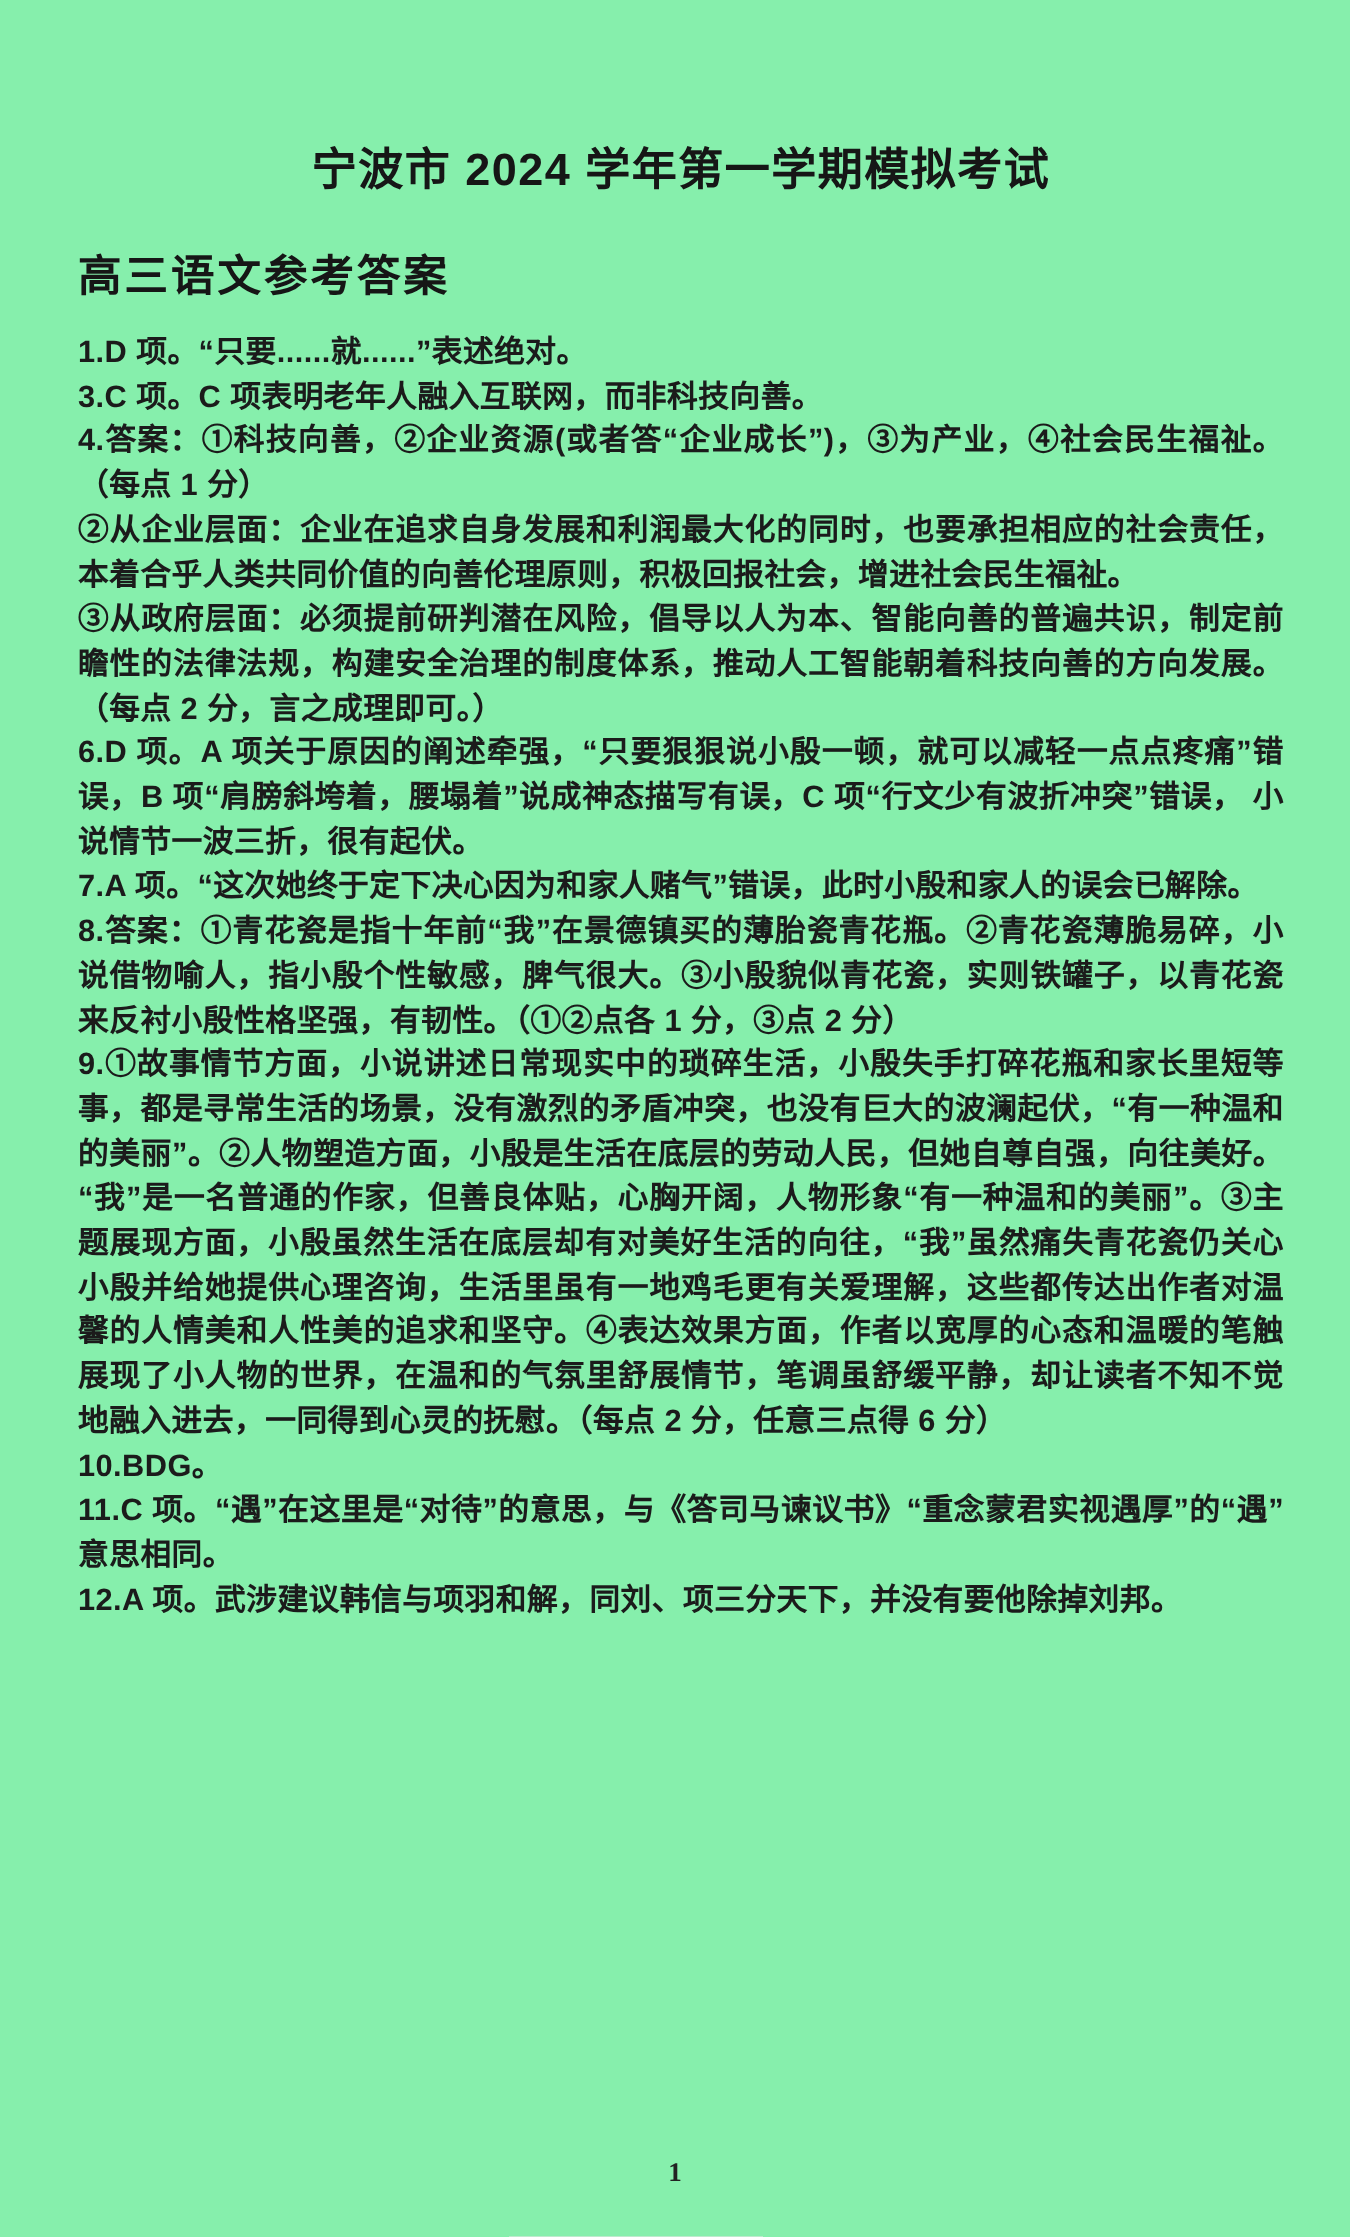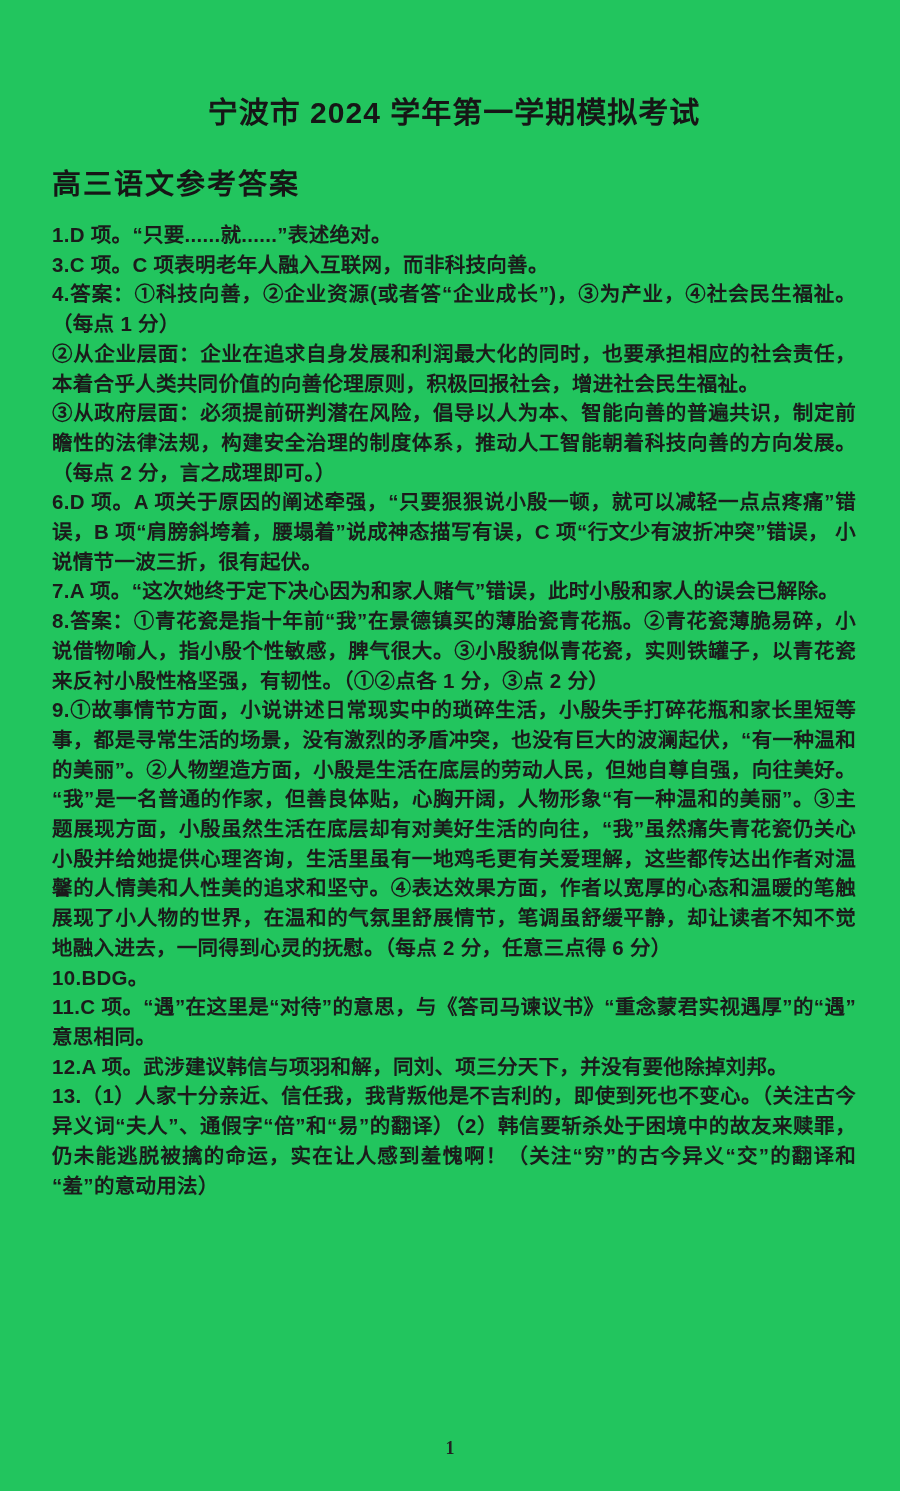--- a/index.html
+++ b/index.html
@@ -6,21 +6,21 @@
     margin: 0;
     padding: 0;
     background: #e8e8e8;
     font-family: "Liberation Sans", sans-serif;
   }
   .page {
     position: relative;
     width: 900px;
     height: 1491px;
     margin: 0 auto;
-    background: #22c55e;
+    background: #86efac;
     color: #1b1b1b;
     overflow: hidden;
     box-sizing: border-box;
     padding: 88px 44px 0 52px;
   }
   .title {
     margin: 0;
     text-align: center;
     font-size: 30px;
     font-weight: 700;
@@ -70,16 +70,15 @@
       <p>4.答案：①科技向善，②企业资源(或者答“企业成长”)，③为产业，④社会民生福祉。（每点 1 分）</p>
       <p>②从企业层面：企业在追求自身发展和利润最大化的同时，也要承担相应的社会责任，本着合乎人类共同价值的向善伦理原则，积极回报社会，增进社会民生福祉。</p>
       <p>③从政府层面：必须提前研判潜在风险，倡导以人为本、智能向善的普遍共识，制定前瞻性的法律法规，构建安全治理的制度体系，推动人工智能朝着科技向善的方向发展。（每点 2 分，言之成理即可。）</p>
       <p>6.D 项。A 项关于原因的阐述牵强，“只要狠狠说小殷一顿，就可以减轻一点点疼痛”错误，B 项“肩膀斜垮着，腰塌着”说成神态描写有误，C 项“行文少有波折冲突”错误， 小说情节一波三折，很有起伏。</p>
       <p>7.A 项。“这次她终于定下决心因为和家人赌气”错误，此时小殷和家人的误会已解除。</p>
       <p>8.答案：①青花瓷是指十年前“我”在景德镇买的薄胎瓷青花瓶。②青花瓷薄脆易碎，小说借物喻人，指小殷个性敏感，脾气很大。③小殷貌似青花瓷，实则铁罐子，以青花瓷来反衬小殷性格坚强，有韧性。（①②点各 1 分，③点 2 分）</p>
       <p>9.①故事情节方面，小说讲述日常现实中的琐碎生活，小殷失手打碎花瓶和家长里短等事，都是寻常生活的场景，没有激烈的矛盾冲突，也没有巨大的波澜起伏，“有一种温和的美丽”。②人物塑造方面，小殷是生活在底层的劳动人民，但她自尊自强，向往美好。“我”是一名普通的作家，但善良体贴，心胸开阔，人物形象“有一种温和的美丽”。③主题展现方面，小殷虽然生活在底层却有对美好生活的向往，“我”虽然痛失青花瓷仍关心小殷并给她提供心理咨询，生活里虽有一地鸡毛更有关爱理解，这些都传达出作者对温馨的人情美和人性美的追求和坚守。④表达效果方面，作者以宽厚的心态和温暖的笔触展现了小人物的世界，在温和的气氛里舒展情节，笔调虽舒缓平静，却让读者不知不觉地融入进去，一同得到心灵的抚慰。（每点 2 分，任意三点得 6 分）</p>
       <p>10.BDG。</p>
       <p>11.C 项。“遇”在这里是“对待”的意思，与《答司马谏议书》“重念蒙君实视遇厚”的“遇”意思相同。</p>
       <p>12.A 项。武涉建议韩信与项羽和解，同刘、项三分天下，并没有要他除掉刘邦。</p>
-      <p>13.（1）人家十分亲近、信任我，我背叛他是不吉利的，即使到死也不变心。（关注古今异义词“夫人”、通假字“倍”和“易”的翻译）（2）韩信要斩杀处于困境中的故友来赎罪，仍未能逃脱被擒的命运，实在让人感到羞愧啊！（关注“穷”的古今异义“交”的翻译和“羞”的意动用法）</p>
     </div>
   <div class="footer">1</div>
 </div>
 
 </body></html>

